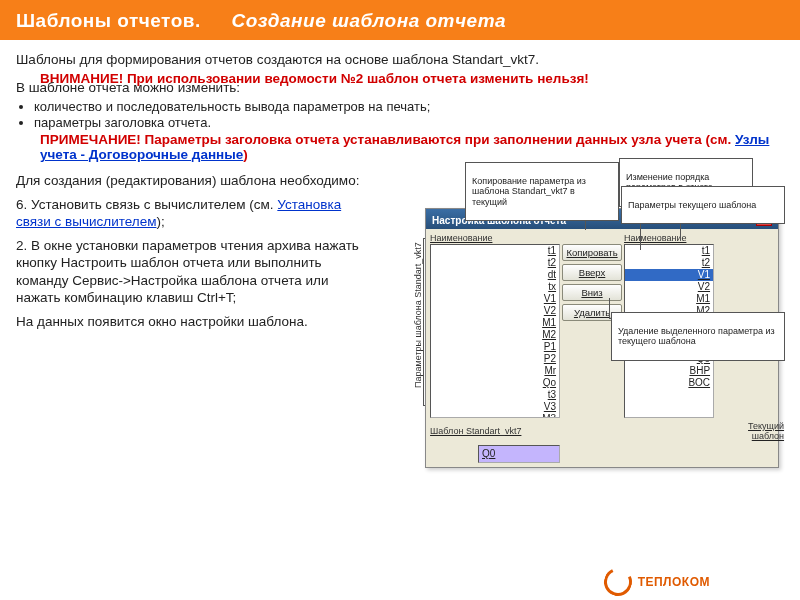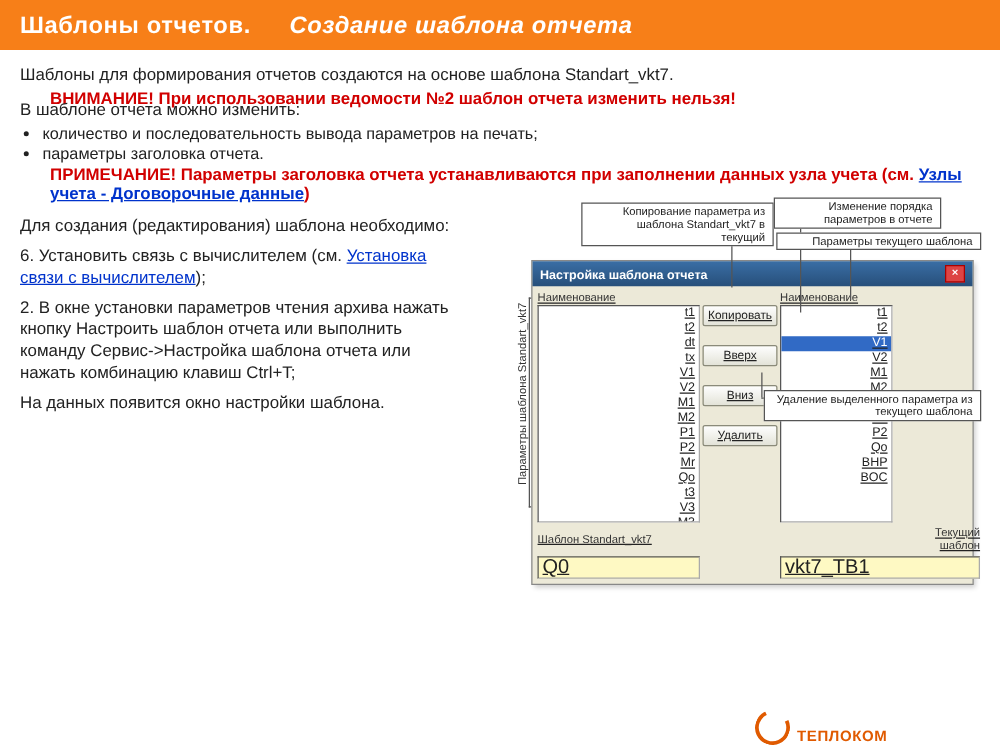--- a/index.html
+++ b/index.html
@@ -45,24 +45,24 @@
   .screenshot {
     position: relative;
     width: 400px;
     font-family: "Tahoma", sans-serif;
     font-size: 10px;
   }
   .callout {
     position: absolute;
     background: #fff;
     border: 1px solid #555;
-    padding: 1px 6px;
+    padding: 13px 6px;
     font-size: 9px;
     line-height: 1.15;
-    text-align: right;
+    text-align: left;
     z-index: 20;
   }
   .callout-line {
     position: absolute;
     background: #555;
     z-index: 19;
   }
   
   .dialog {
     position: absolute;
@@ -116,21 +116,21 @@
     height: 12px;
     white-space: nowrap;
   }
   .listbox .row.sel {
     background: #316ac5;
     color: #fff;
   }
   .btncol {
     display: flex;
     flex-direction: column;
-    gap: 15px;
+    gap: 3px;
     padding-top: 0px;
   }
   .winbtn {
     background: linear-gradient(#fefefe, #e3e3d8);
     border: 1px solid #8a8a7a;
     font-size: 9.5px;
     padding: 2px 0;
     text-align: center;
     cursor: default;
     border-radius: 2px;
@@ -144,44 +144,45 @@
   .divider { height: 1px; background: #bbb; margin: 3px 0; }
   .footer-row {
     grid-column: 1 / span 4;
     display: grid;
     grid-template-columns: 130px 60px 90px 68px;
     grid-column-gap: 2px;
     margin-top: 3px;
     align-items: center;
   }
   .field {
-    background: #fef9c3;
+    background: #c4b5fd;
     border: 1px inset #aaa;
-    font-size: 16px;
+    font-size: 10px;
     padding: 1px 3px;
     height: 14px;
     line-height: 14px;
     overflow: hidden;
+    margin-left: 48px;
   }
   .sidelabel {
     position: absolute;
     left: 28px;
     top: 70px;
     font-size: 9px;
     color: #333;
     writing-mode: vertical-rl;
     transform: rotate(180deg);
     height: 150px;
   }
   .logo-area {
     position: absolute;
     right: 90px;
     bottom: 4px;
     display: flex;
-    align-items: flex-end;
+    align-items: center;
     gap: 6px;
     font-size: 12px;
     font-weight: bold;
     color: #e05a00;
     font-family: Arial, sans-serif;
     letter-spacing: .5px;
   }
   .logo-swirl {
     width: 22px; height: 22px;
     border: 3px solid #e05a00;
@@ -301,21 +302,20 @@
 
           <div class="footer-row">
             <div class="colhead">Шаблон Standart_vkt7</div>
             <div></div>
             <div></div>
             <div class="colhead" style="text-align:right">Текущий шаблон</div>
           </div>
           <div class="footer-row">
             <div class="field">Q0</div>
             <div></div>
-            <div class="field" style="grid-column:3 / span 2">vkt7_ТВ1</div>
           </div>
         </div>
       </div>
     </div>
   </div>
 </div>
 
 <div class="logo-area">
   <div class="logo-swirl"></div>
   <span>ТЕПЛОКОМ</span>

